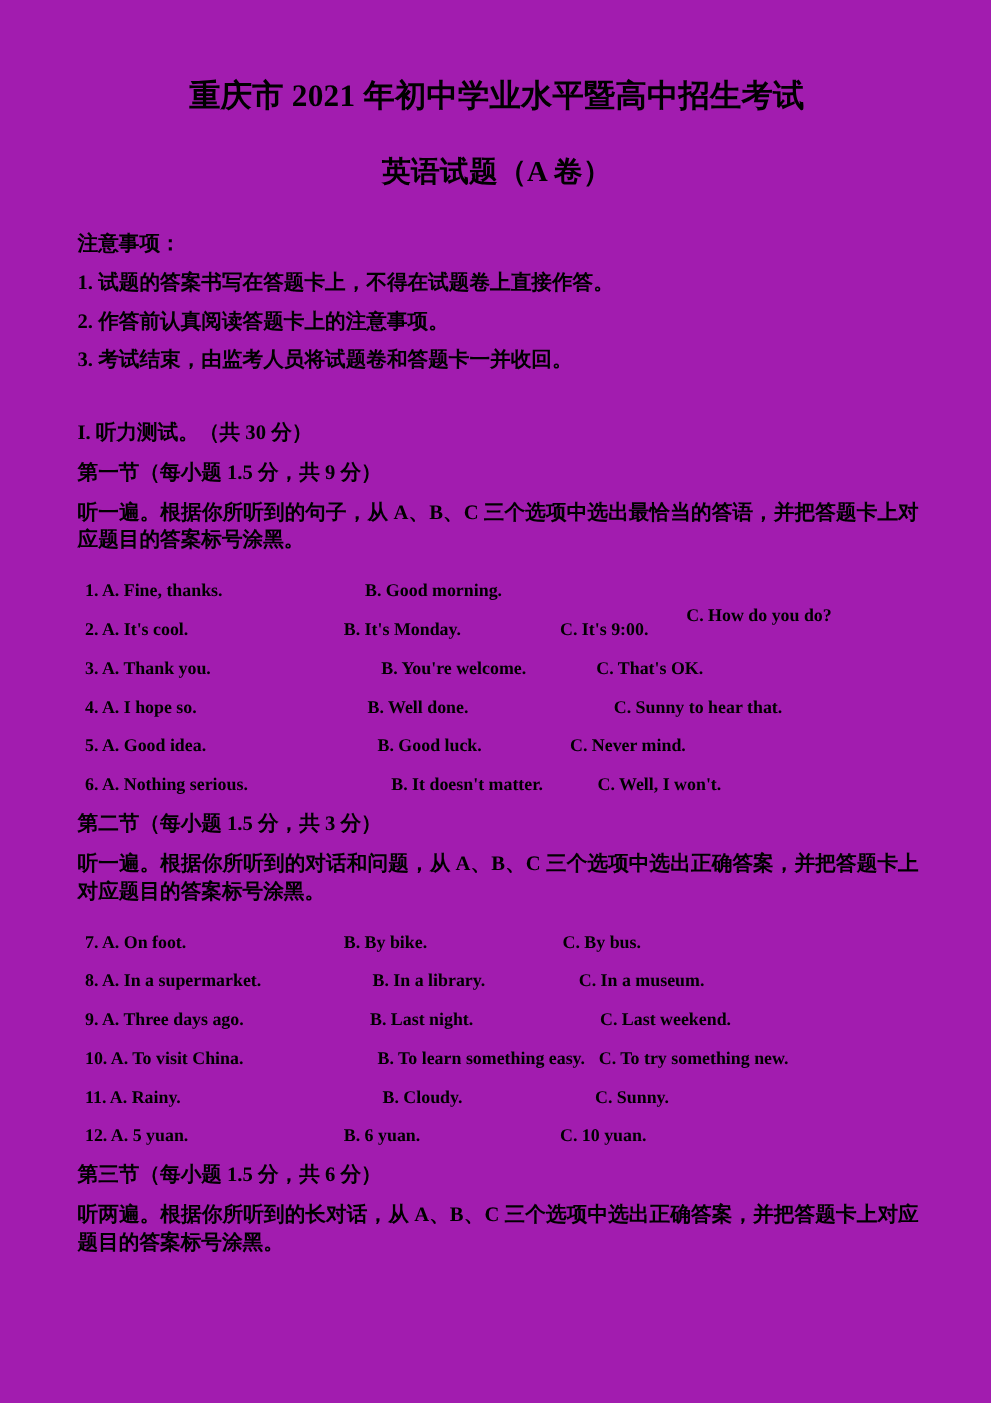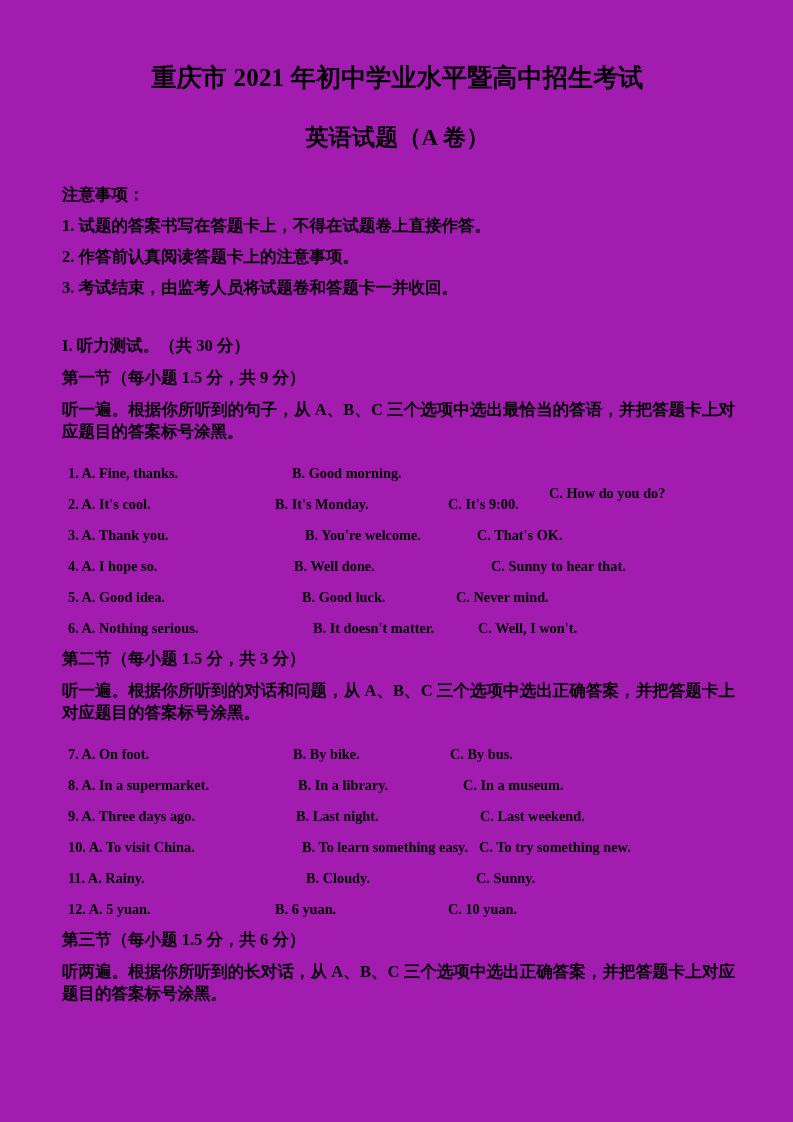--- a/index.html
+++ b/index.html
@@ -143,21 +143,21 @@
     <span class="opt a">6. A. Nothing serious.</span>
     <span class="opt b" style="left: 245px;">B. It doesn't matter.</span>
     <span class="opt c" style="left: 410px;">C. Well, I won't.</span>
   </div>
 
   <div class="line" style="top:648px">第二节（每小题 1.5 分，共 3 分）</div>
   <div class="line wrapfull" style="top:680px">听一遍。根据你所听到的对话和问题，从 A、B、C 三个选项中选出正确答案，并把答题卡上对应题目的答案标号涂黑。</div>
 
   <div class="qrow" style="top:743px">
     <span class="opt a">7. A. On foot.</span>
-    <span class="opt b" style="left: 225px; text-align: right;">B. By bike.</span>
+    <span class="opt b" style="left: 207px; text-align: right;">B. By bike.</span>
     <span class="opt c" style="left: 382px;">C. By bus.</span>
   </div>
   <div class="qrow" style="top:774px">
     <span class="opt a">8. A. In a supermarket.</span>
     <span class="opt b" style="left: 230px;">B. In a library.</span>
     <span class="opt c" style="left: 395px;">C. In a museum.</span>
   </div>
   <div class="qrow" style="top:805px">
     <span class="opt a">9. A. Three days ago.</span>
     <span class="opt b" style="left: 228px;">B. Last night.</span>

